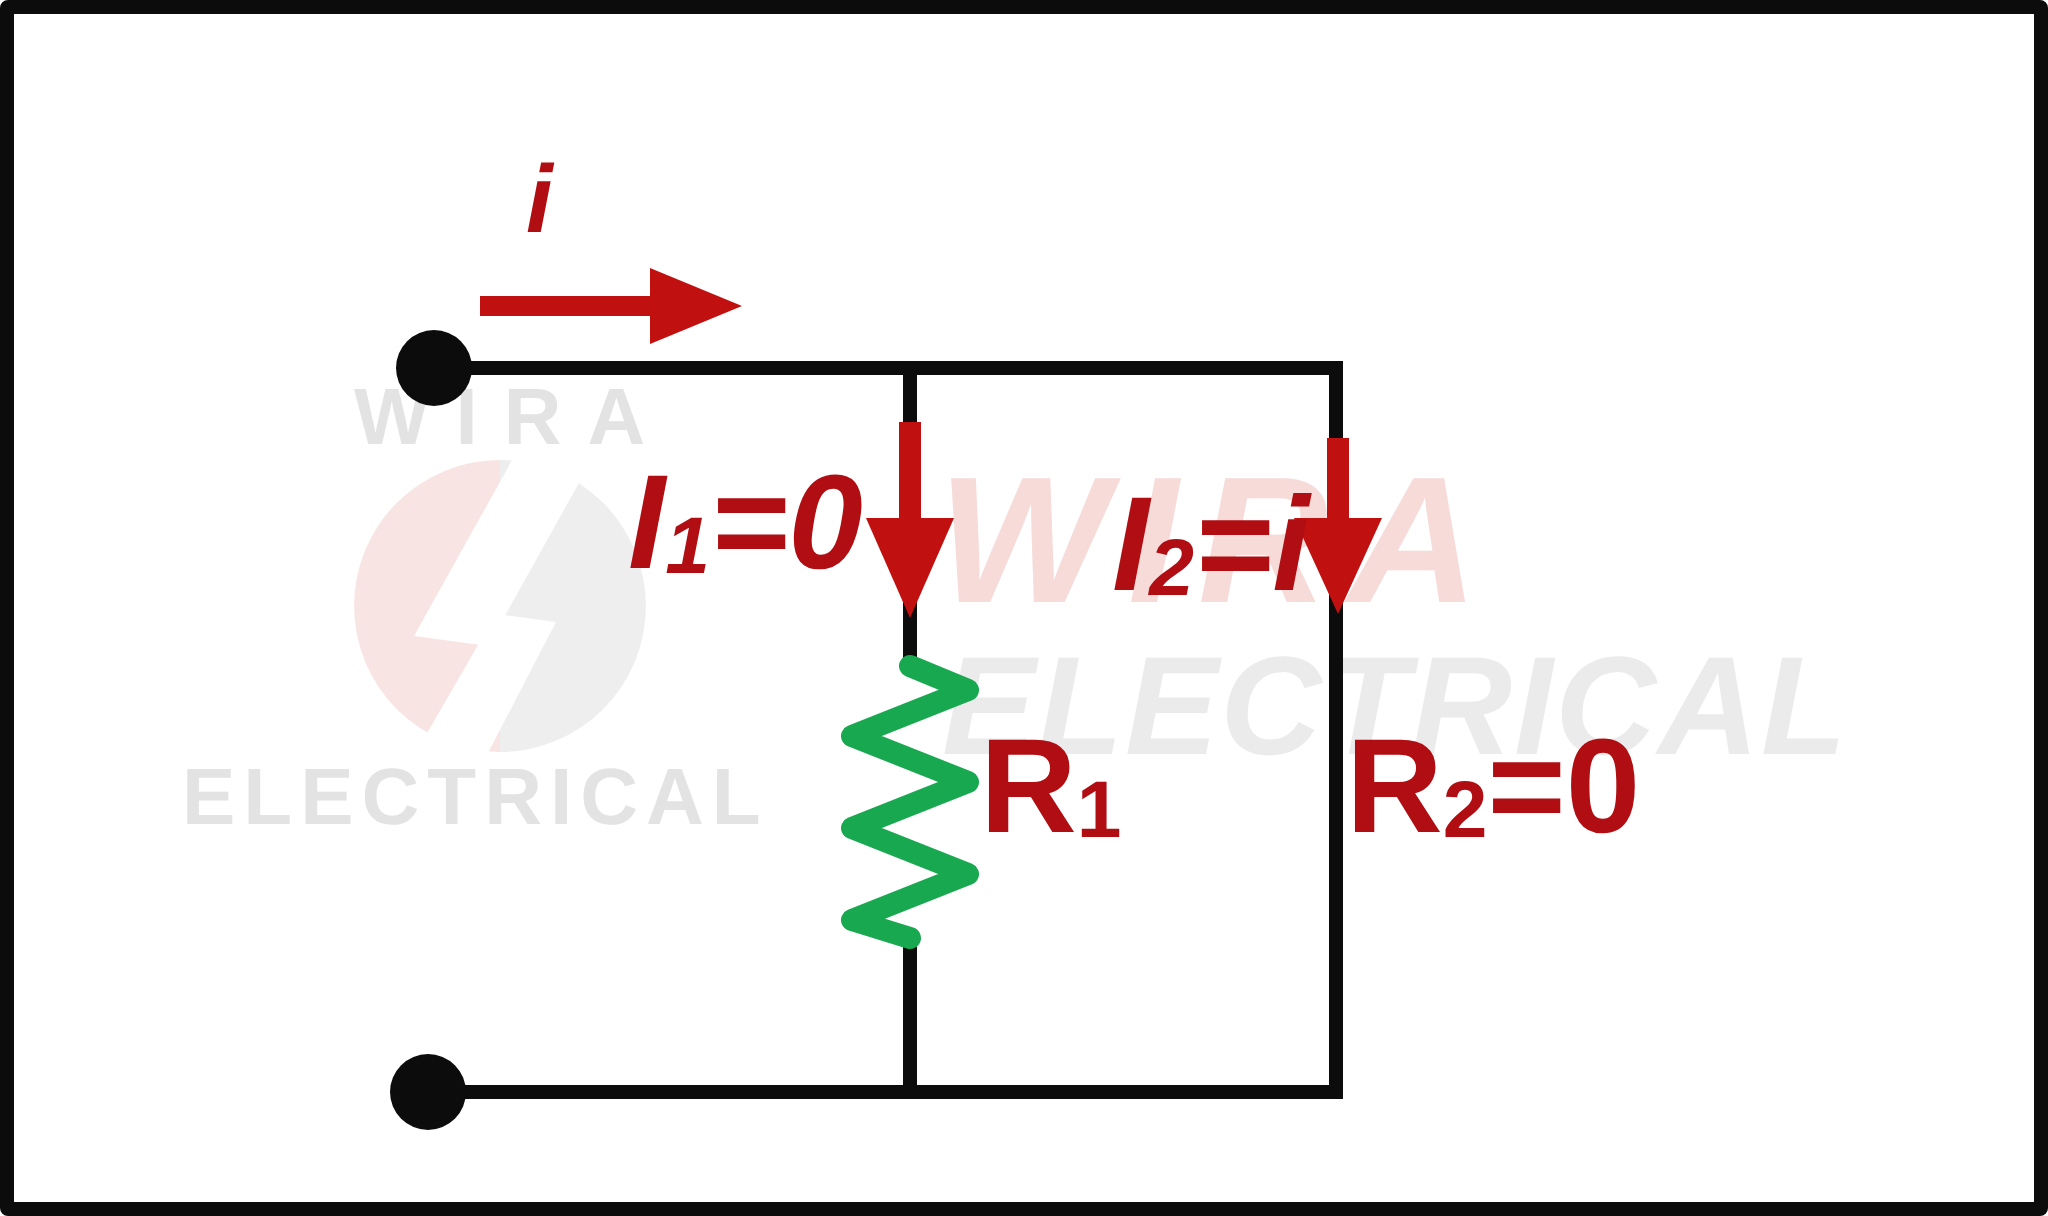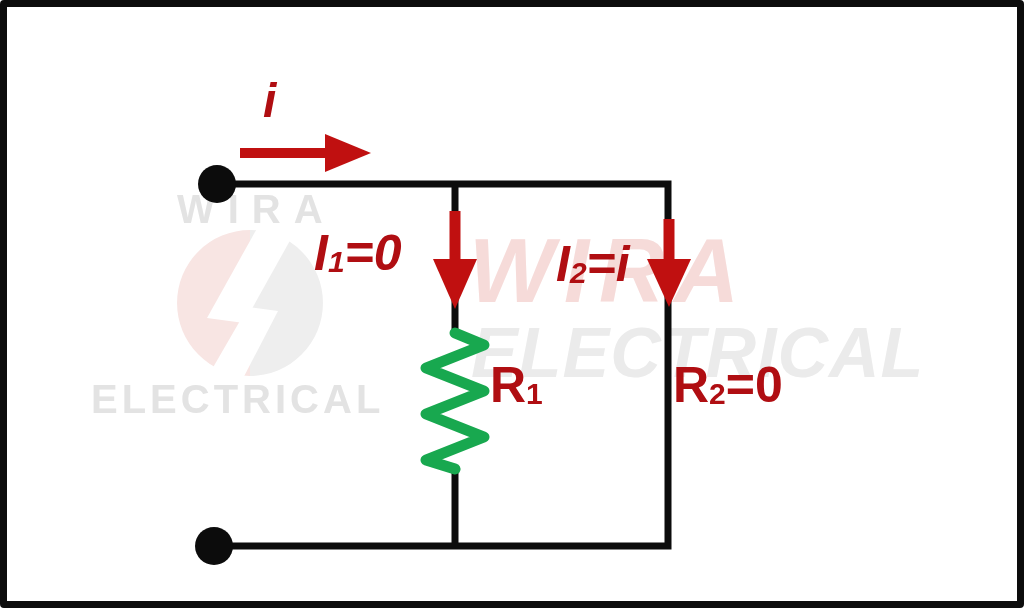--- a/index.html
+++ b/index.html
@@ -44,21 +44,21 @@
   .terminal { fill:var(--wire,#0c0c0c); }
   .resistor { stroke:var(--resistor-green,#18a84f); stroke-width:11; fill:none;
               stroke-linejoin:round; stroke-linecap:round; }
   .arrow-shaft { stroke:var(--arrow-red,#c01010); stroke-width:10; }
   .arrow-shaft.v { stroke-width:11; }
   .arrow-head  { fill:var(--arrow-red,#c01010); }
   
   .lbl {
     position:absolute; line-height:1; white-space:nowrap;
     color:var(--label-red,#b00e12);
-    font-weight:700; font-size:50px;
+    font-weight:700; font-size:67px;
   }
   .lbl.italic { font-style:italic; }
   .lbl .sub { font-size:0.60em; vertical-align:-0.06em; }
 </style>
 </head>
 <body>
 
 <div id="canvas">
 
   <div class="layer">

